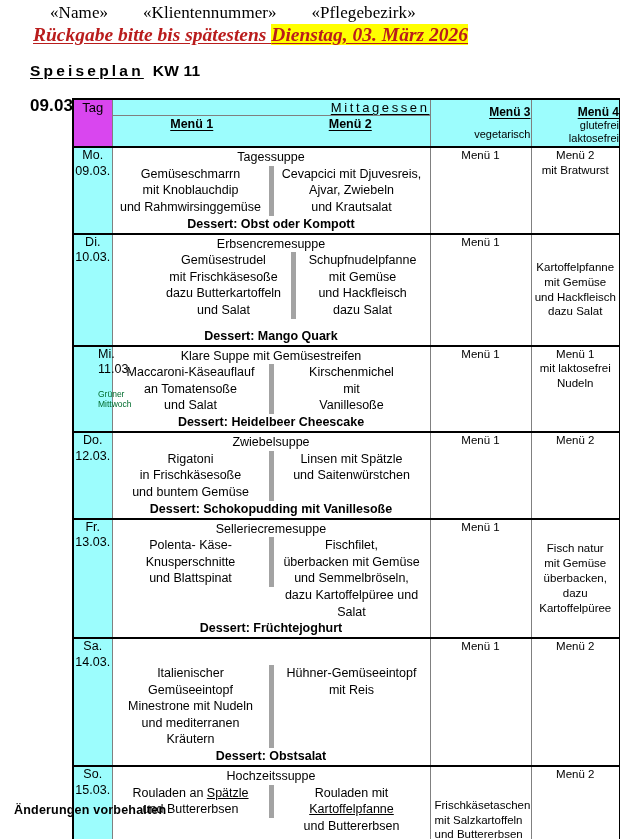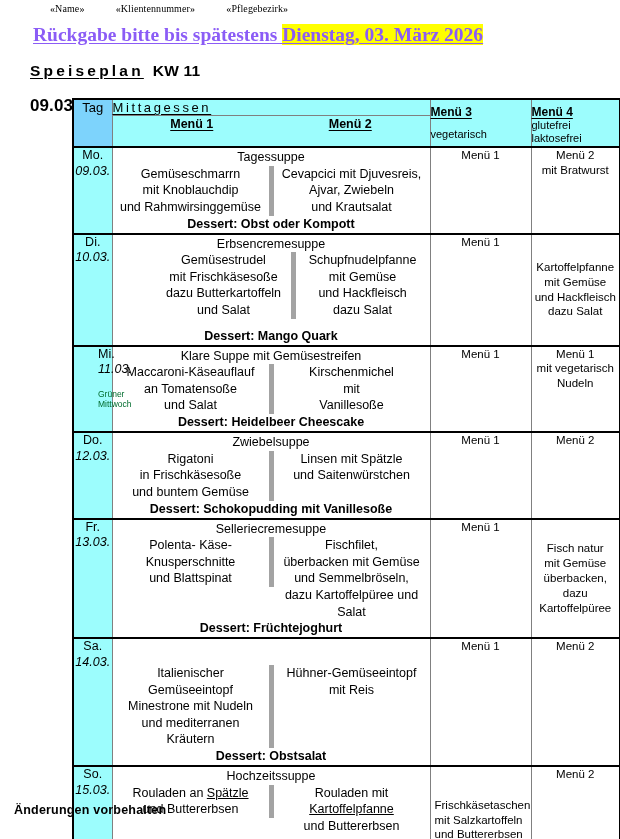--- a/index.html
+++ b/index.html
@@ -15,37 +15,38 @@
     color: #000000;
     overflow: hidden;
   }
 
   
   .mergefields {
     position: absolute;
     left: 50px;
     top: 3px;
     font-family: "Liberation Serif", serif;
-    font-size: 10px;
+    font-size: 17px;
     letter-spacing: 0.1px;
     white-space: nowrap;
   }
   .mergefields span { display: inline-block; }
   .mf-gap1 { width: 26px; }
   .mf-gap2 { width: 26px; }
 
   
   .return-notice {
     position: absolute;
     left: 33px;
     top: 24px;
     font-family: "Liberation Serif", serif;
     font-size: 19.5px;
     font-weight: bold;
-    color: #8b5cf6;
+    font-style: italic;
+    color: #b91c1c;
     text-decoration: underline;
     text-underline-offset: 2px;
     white-space: nowrap;
   }
   .return-notice .hl {
     background: #ffff00;
   }
 
   
   .plan-title {
@@ -99,24 +100,24 @@
 
   
   col.c-tag   { width: 39px; }
   col.c-main  { width: 318px; }
   col.c-m3    { width: 101px; }
   col.c-m4    { width: 89px; }
 
   
   .hd {
     background: #9cfdfd;
-    text-align: left;
+    text-align: right;
   }
   .hd-tag {
-    background: #7dd3fc;
+    background: #d946ef;
     text-align: center;
     vertical-align: middle;
     font-size: 13px;
     font-weight: bold;
     margin-top: 31px;
   }
   .hd-mittagessen {
     font-size: 13px;
     font-weight: bold;
     letter-spacing: 2.6px;
@@ -163,21 +164,21 @@
 
   
   .day-cell {
     background: #9cfdfd;
     text-align: center;
     font-size: 12.5px;
     line-height: 1.25;
     padding-top: 2px;
   }
   .day-cell .dname { display: block; }
-  .day-cell .ddate { display: block; font-style: italic; }
+  .day-cell .ddate { display: block; }
   .day-note {
     display: block;
     margin-top: 11px;
     font-size: 8.5px;
     color: #006c2e;
     line-height: 1.2;
   }
 
   
   .main-cell { padding: 0; }
@@ -383,21 +384,21 @@
               </div>
             </div>
             <div class="dessert">Dessert: Heidelbeer Cheescake</div>
           </div>
         </td>
         <td class="m34 row-sep">
           <div>Menü 1</div>
         </td>
         <td class="m34 row-sep outer-right">
           <div>Menü 1</div>
-          <div>mit vegetarisch</div>
+          <div>mit laktosefrei</div>
           <div>Nudeln</div>
         </td>
       </tr>
       <tr>
         <td class="day-cell outer-left row-sep" style="height: 72px; margin-left: 28px;">
           <span class="dname">Do.</span>
           <span class="ddate">12.03.</span>
         </td>
         <td class="main-cell row-sep">
           <div class="mcell" style="min-height: 72px;">

